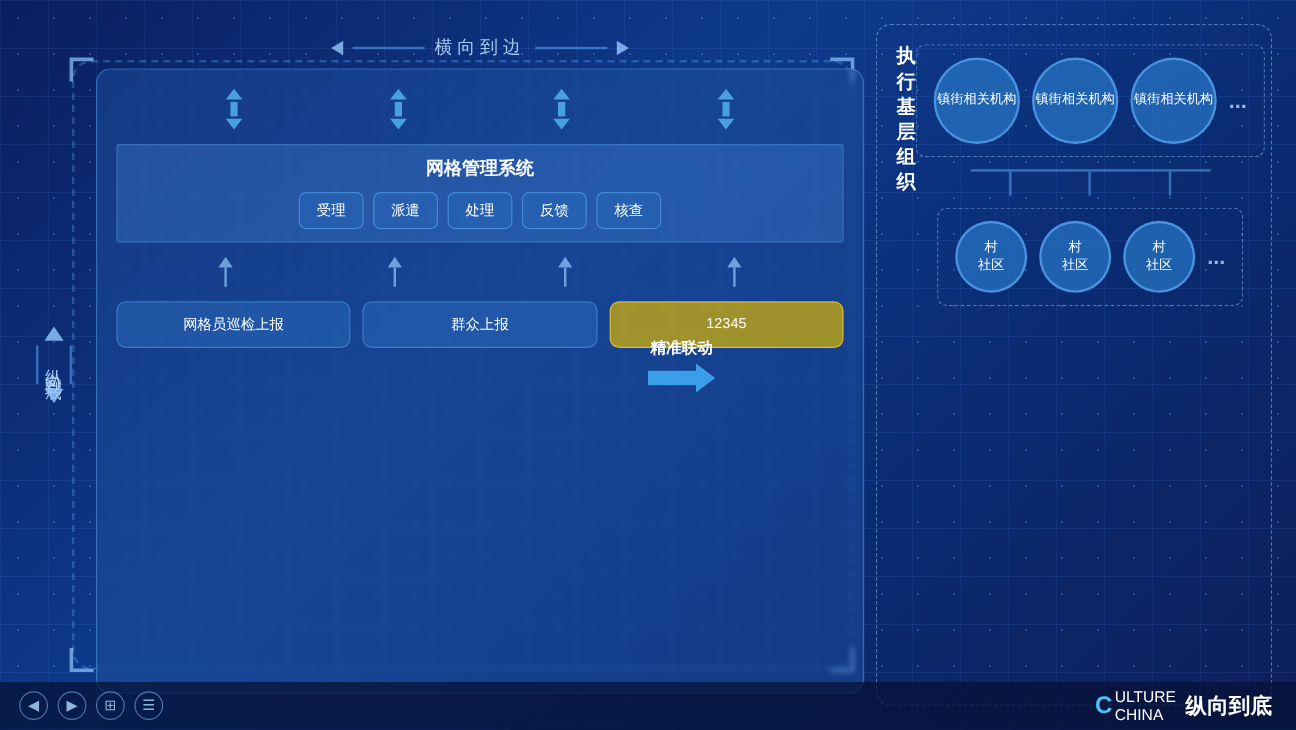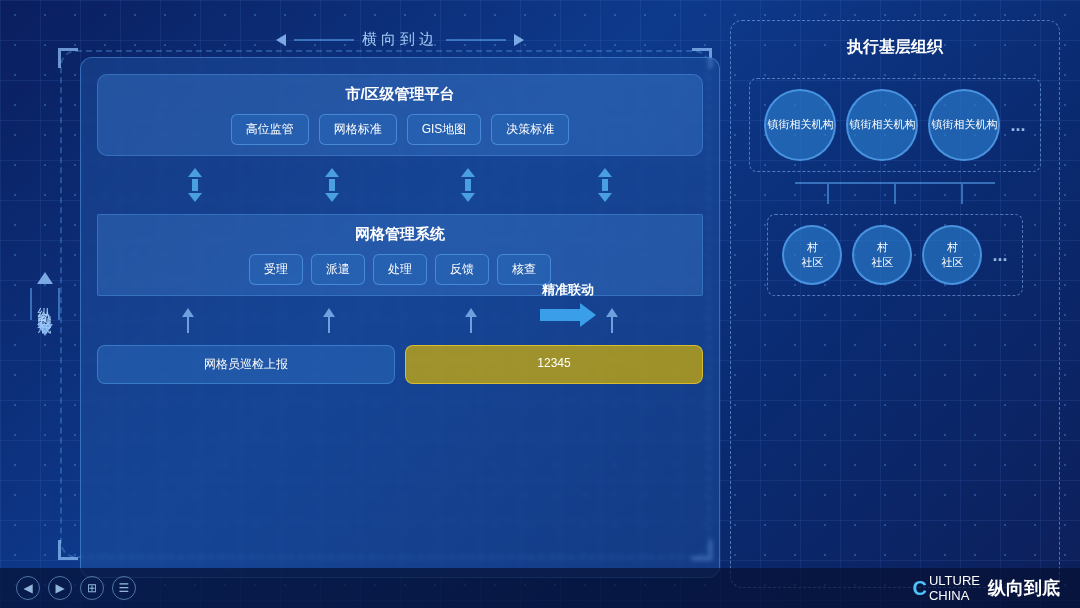--- a/index.html
+++ b/index.html
@@ -286,21 +286,21 @@
     .right-area {
       position: absolute;
       right: 20px;
       top: 20px;
       bottom: 20px;
       width: 330px;
       border: 1px dashed rgba(150,200,255,0.5);
       border-radius: 12px;
       padding: 16px;
       display: flex;
-      flex-direction: column;
+      flex-direction: row;
     }
 
     .right-title {
       text-align: center;
       color: #fff;
       font-size: 16px;
       font-weight: bold;
       margin-bottom: 20px;
     }
 
@@ -565,29 +565,20 @@
   <div class="horizontal-label-top">
     <div class="arrow-left"></div>
     <div class="h-line"></div>
     <span>横向到边</span>
     <div class="h-line"></div>
     <div class="arrow-right"></div>
   </div>
 
   <div class="main-box">
 
-    <div class="platform-section">
-      <div class="platform-title">市/区级管理平台</div>
-      <div class="platform-items">
-        <div class="platform-item">高位监管</div>
-        <div class="platform-item">网格标准</div>
-        <div class="platform-item">GIS地图</div>
-        <div class="platform-item">决策标准</div>
-      </div>
-    </div>
 
     <div class="arrows-row">
       <div class="double-arrow">
         <div class="arr-up"></div>
         <div class="arr-body"></div>
         <div class="arr-down"></div>
       </div>
       <div class="double-arrow">
         <div class="arr-up"></div>
         <div class="arr-body"></div>
@@ -630,20 +621,21 @@
         <div class="arr-body2"></div>
       </div>
       <div class="single-arrow-up">
         <div class="arr-up2"></div>
         <div class="arr-body2"></div>
       </div>
     </div>
 
     <div class="input-row">
       <div class="input-item">网格员巡检上报</div>
+      <div class="input-item">群众上报</div>
       <div class="input-item yellow">12345</div>
     </div>
 
   </div>
 </div>
 
 <div class="jingzhun-label">
   <div class="jingzhun-text">精准联动</div>
   <div class="jingzhun-arrow">
     <div class="jingzhun-body"></div>

